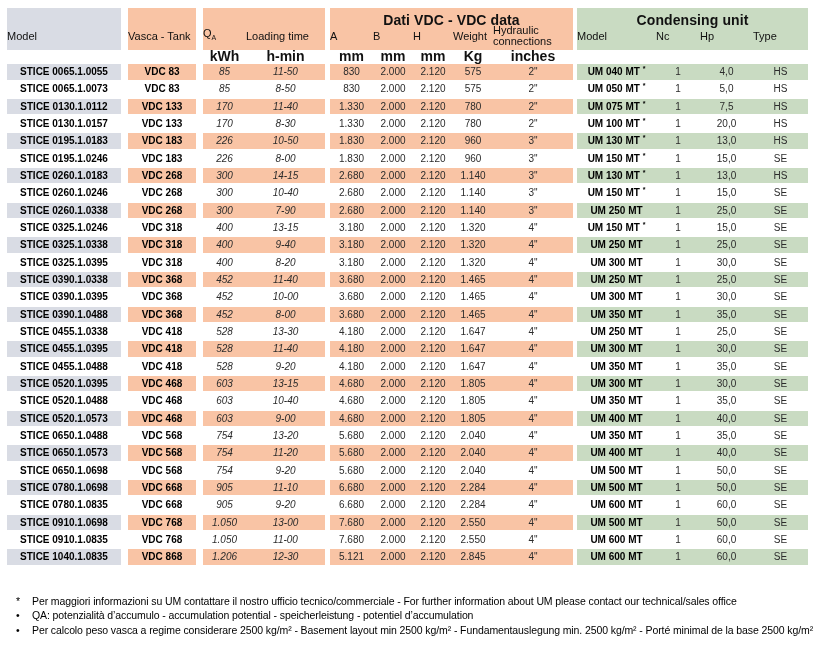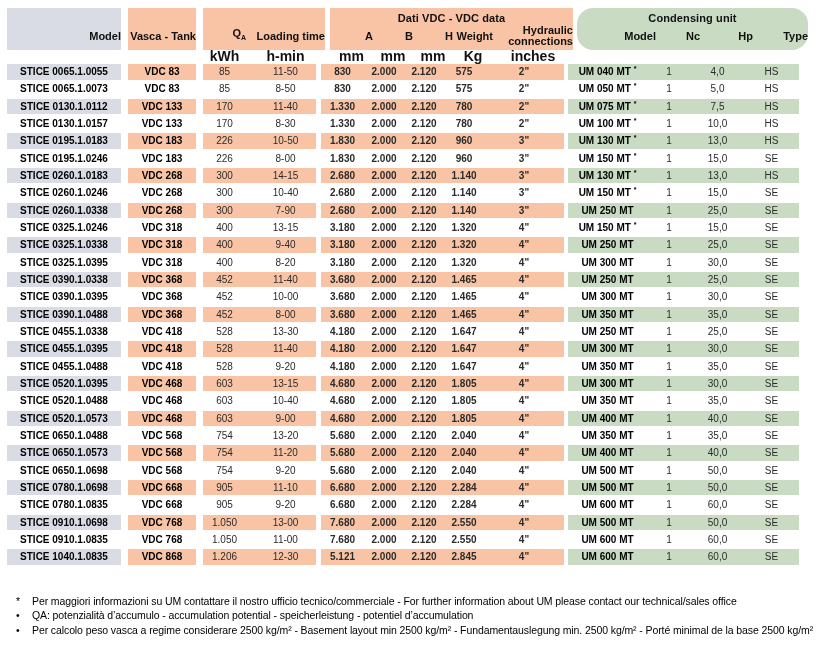--- a/index.html
+++ b/index.html
@@ -20,38 +20,38 @@
   .c-a{width:43px;} .c-b{width:40px;} .c-h{width:40px;} .c-w{width:40px;} .c-hy{width:80px;}
   .c-cm{width:79px;} .c-nc{width:44px;} .c-hp{width:53px;} .c-ty{width:55px;}
   .g1{width:7px;flex:none;} .g2{width:5px;flex:none;} .g3{width:4px;flex:none;}
 
   
   .hdr{display:flex;height:42px;}
   .hblk{height:42px;flex:none;}
   .hblk.blue{background:var(--blue);}
   .hblk.salmon{background:var(--salmon);}
   .hblk.green{background:var(--green);}
-  .qa-w{width:122px;} .dati-w{width:243px;} .cond-w{width:231px;border-radius:16px;}
-  .grp{height:14px;padding-top:4px;font-size:11px;font-weight:bold;text-align:center;letter-spacing:.1px;}
+  .qa-w{width:122px;} .dati-w{width:243px;} .cond-w{width:231px;}
+  .grp{height:14px;padding-top:4px;font-size:14px;font-weight:bold;text-align:center;letter-spacing:.1px;}
   .sub{display:flex;align-items:center;height:28px;}
-  .lab{font-size:11px;font-weight:bold;text-align:right;line-height:11px;flex:none;}
+  .lab{font-size:11px;font-weight:normal;text-align:left;line-height:11px;flex:none;}
   .lab sub{font-size:7px;}
   .single .sub{height:28px;}
 
   
   .units{display:flex;height:13px;align-items:center;}
   .unit{font-size:14px;font-weight:bold;text-align:center;flex:none;line-height:13px;}
 
   
   .rows{margin-top:1px;}
   .r{display:flex;height:15.5px;margin-bottom:1.83px;}
   .cell{font-size:10px;line-height:15.5px;text-align:center;color:var(--ink2);flex:none;white-space:nowrap;overflow:hidden;}
   .cell.bold{font-weight:bold;color:#000;}
   .band{display:flex;flex:none;}
-  .qa-band{width:113px;} .dati-band{width:243px;font-weight:bold;} .cond-band{width:231px;}
+  .qa-band{width:122px;font-style:italic;} .dati-band{width:243px;} .cond-band{width:231px;}
   .r .cell,.r .band{background:transparent;}
   .r.odd .c-m{background:var(--blue);}
   .r.odd .c-t,.r.odd .qa-band,.r.odd .dati-band{background:var(--salmon);}
   .r.odd .cond-band{background:var(--green);}
   .cell sup{font-size:7px;line-height:0;}
 
   
   .foot{margin-top:29px;padding-left:7px;}
   .fn{display:flex;font-size:10.5px;line-height:14.5px;color:#000;}
   .fn .marker{width:18px;flex:none;text-align:left;padding-left:2px;}
@@ -214,21 +214,21 @@
           <div class="cell c-a">1.330</div>
           <div class="cell c-b">2.000</div>
           <div class="cell c-h">2.120</div>
           <div class="cell c-w">780</div>
           <div class="cell c-hy">2"</div>
         </div>
         <div class="g3"></div>
         <div class="band cond-band">
           <div class="cell c-cm bold">UM 100 MT <sup>*</sup></div>
           <div class="cell c-nc">1</div>
-          <div class="cell c-hp">10,0</div>
+          <div class="cell c-hp">20,0</div>
           <div class="cell c-ty">HS</div>
         </div>
       </div>
       <div class="r odd">
         <div class="cell c-m bold">STICE 0195.1.0183</div>
         <div class="g1"></div>
         <div class="cell c-t bold">VDC 183</div>
         <div class="g1"></div>
         <div class="band qa-band">
           <div class="cell c-qa">226</div>

